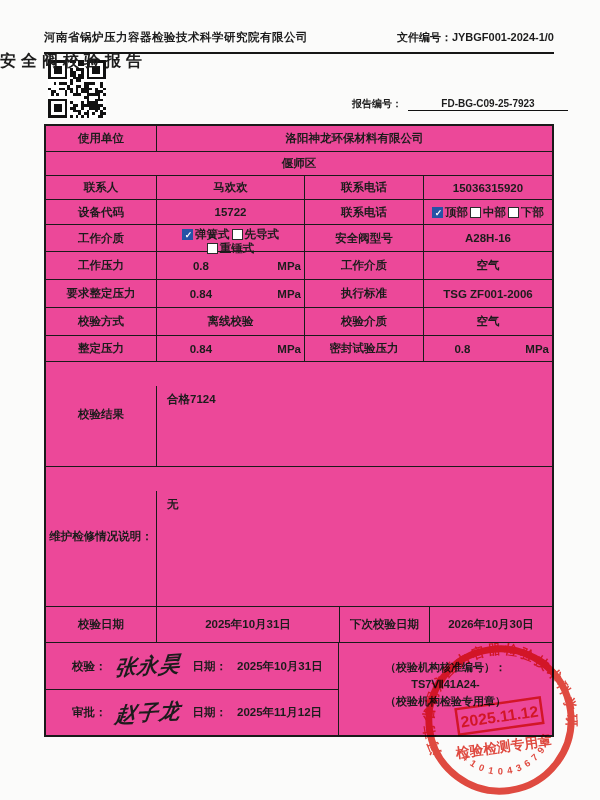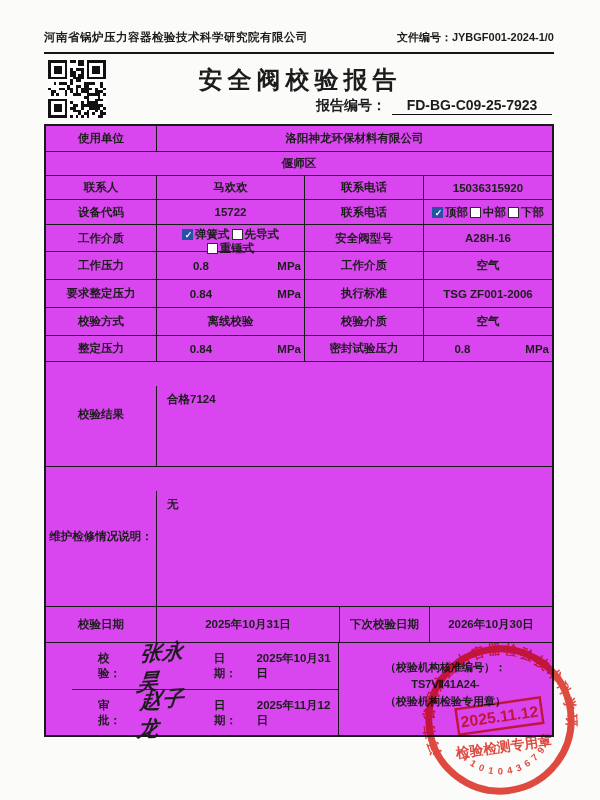--- a/index.html
+++ b/index.html
@@ -10,32 +10,32 @@
   
   .tophdr { position:absolute; left:44px; top:30px; width:510px;
     display:flex; justify-content:space-between; align-items:flex-end;
     border-bottom:2.5px solid #161616; padding-bottom:7px; }
   .org { font-size:11.5px; font-weight:bold; letter-spacing:.5px; }
   .docno { font-size:11px; font-weight:bold;text-align:right; }
 
   
   .qr { position:absolute; left:48px; top:60px; width:58px; height:58px; }
   .qr svg { width:100%; height:100%; }
-  .title { position:absolute; left:0; top:64px; width:600px; text-align:center;
-    font-size:24px; font-weight:bold; letter-spacing:5px; }
+  .title { position:absolute; left:0; top:51px; width:600px; 
+    font-size:16px; font-weight:bold; letter-spacing:5px; }
   .repno { position:absolute; left:0; top:97px; width:600px;
     display:flex; justify-content:flex-end; align-items:flex-end;
-    padding-right:48px; font-size:14px; font-weight:bold; }
+    padding-right:32px; font-size:10px; font-weight:bold; }
   .repno .lbl { margin-right:6px; }
   .repno .val { display:inline-block; min-width:160px; text-align:center;
     border-bottom:1.5px solid #111; padding:0 8px 1px; font-weight:bold; }
 
   
   .tbl { position:absolute; left:44px; top:124px; width:510px;
-    border:2px solid #1a1a1a; background:#d946ef; }
+    border:2px solid #1a1a1a; background:#ec4899; }
   .row { display:flex; align-items:stretch; border-top:1.5px solid #1a1a1a; }
   .row:first-child { border-top:none; }
   .cell { border-left:1.5px solid #1a1a1a; display:flex; align-items:center;
     justify-content:center; font-size:11.5px; font-weight:bold; text-align:center;
     padding:2px 3px; }
   .cell:first-child { border-left:none; }
   .c1 { width:110px; flex:none; }
   .c2 { width:148px; flex:none; }
   .c3 { width:119px; flex:none; }
   .c4 { flex:1; }
@@ -57,21 +57,21 @@
     width:11px; height:11px; line-height:11px; text-align:center;
     color:#fff; font-size:9px; font-weight:bold; }
   .wrapck { flex-wrap:wrap; line-height:14px; }
 
   
   .cD2 { width:183px; flex:none; }
   .cD3 { width:90px; flex:none; }
   .signwrap { display:flex; }
   .signleft { width:292px; flex:none; }
   .signrow { display:flex; align-items:center; height:46px; padding-left:26px;
-    font-size:11.5px; font-weight:bold;margin-left:26px; }
+    font-size:11.5px; font-weight:bold; }
   .signrow + .signrow { border-top:1.5px solid #1a1a1a; }
   .signature { font-style:italic; font-size:21px; font-weight:bold;
     transform:rotate(-4deg) skewX(-10deg); margin:0 8px; letter-spacing:1px;
     font-family:"DejaVu Sans", sans-serif; }
   .signrow .datelbl { margin-left:4px; }
   .signrow .dateval { margin-left:10px; }
   .agency { flex:1; border-left:1.5px solid #1a1a1a; padding-top:16px;
     font-size:11px; font-weight:bold; text-align:center; line-height:17px; }
 
   

